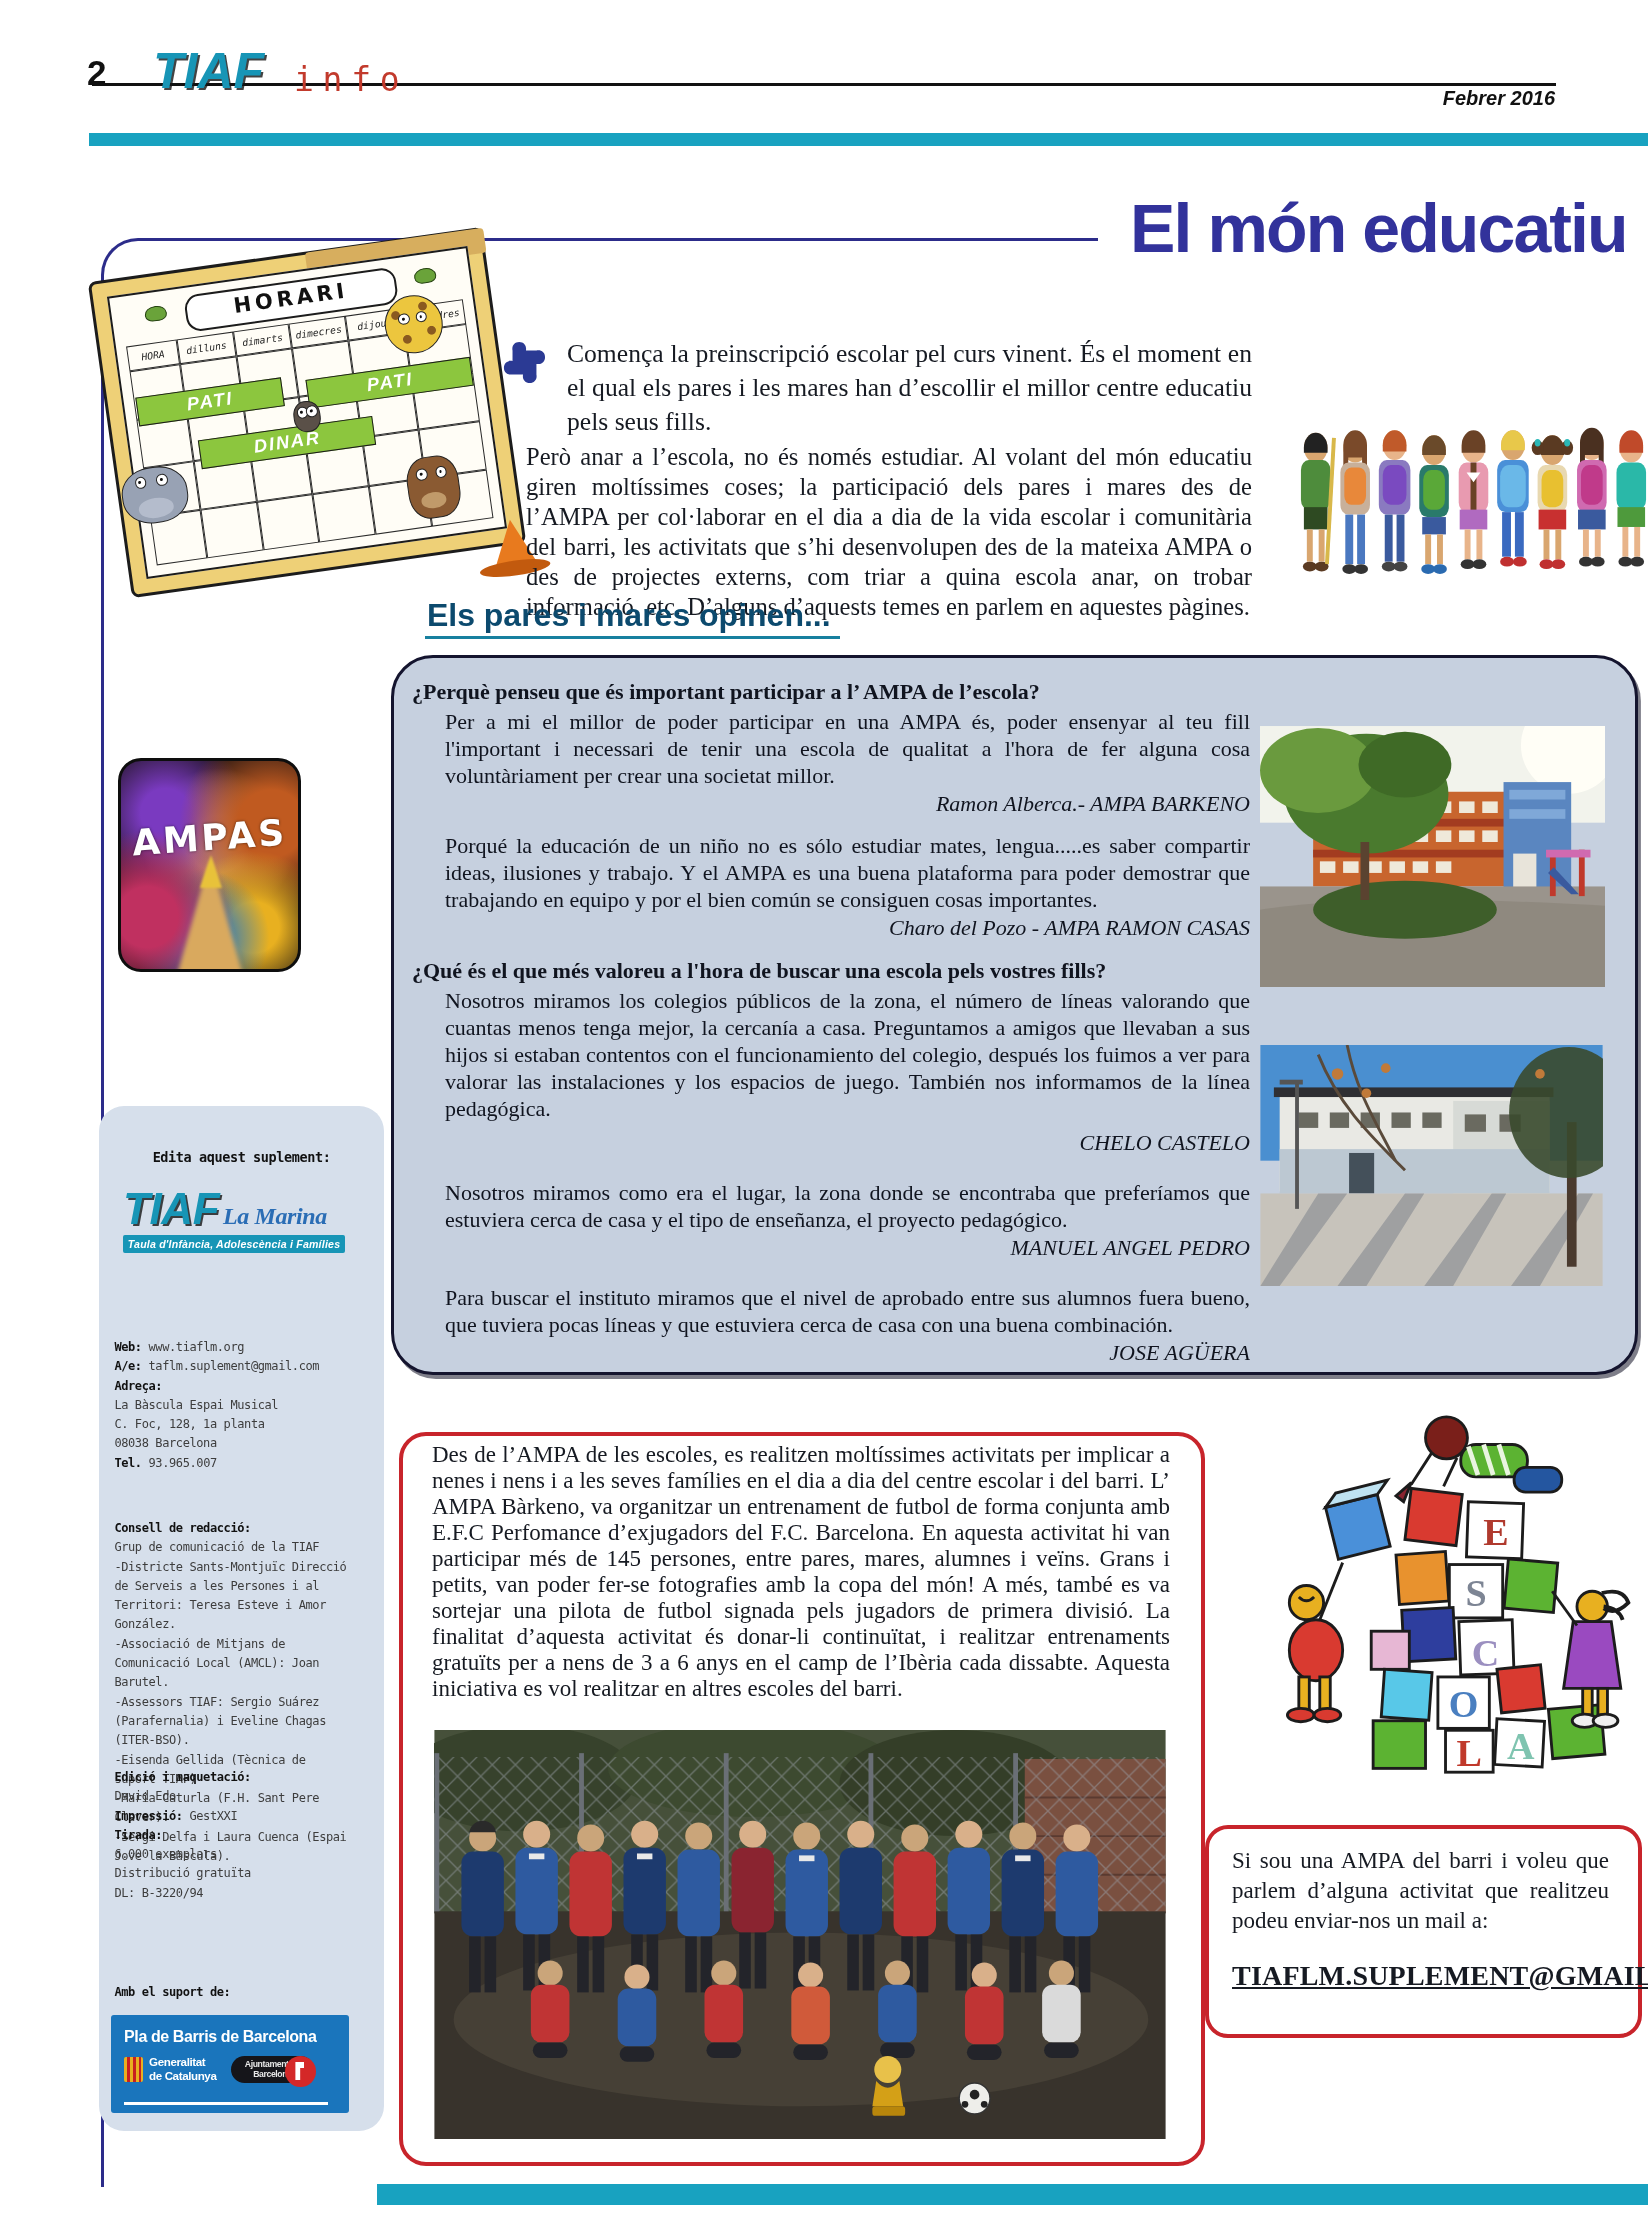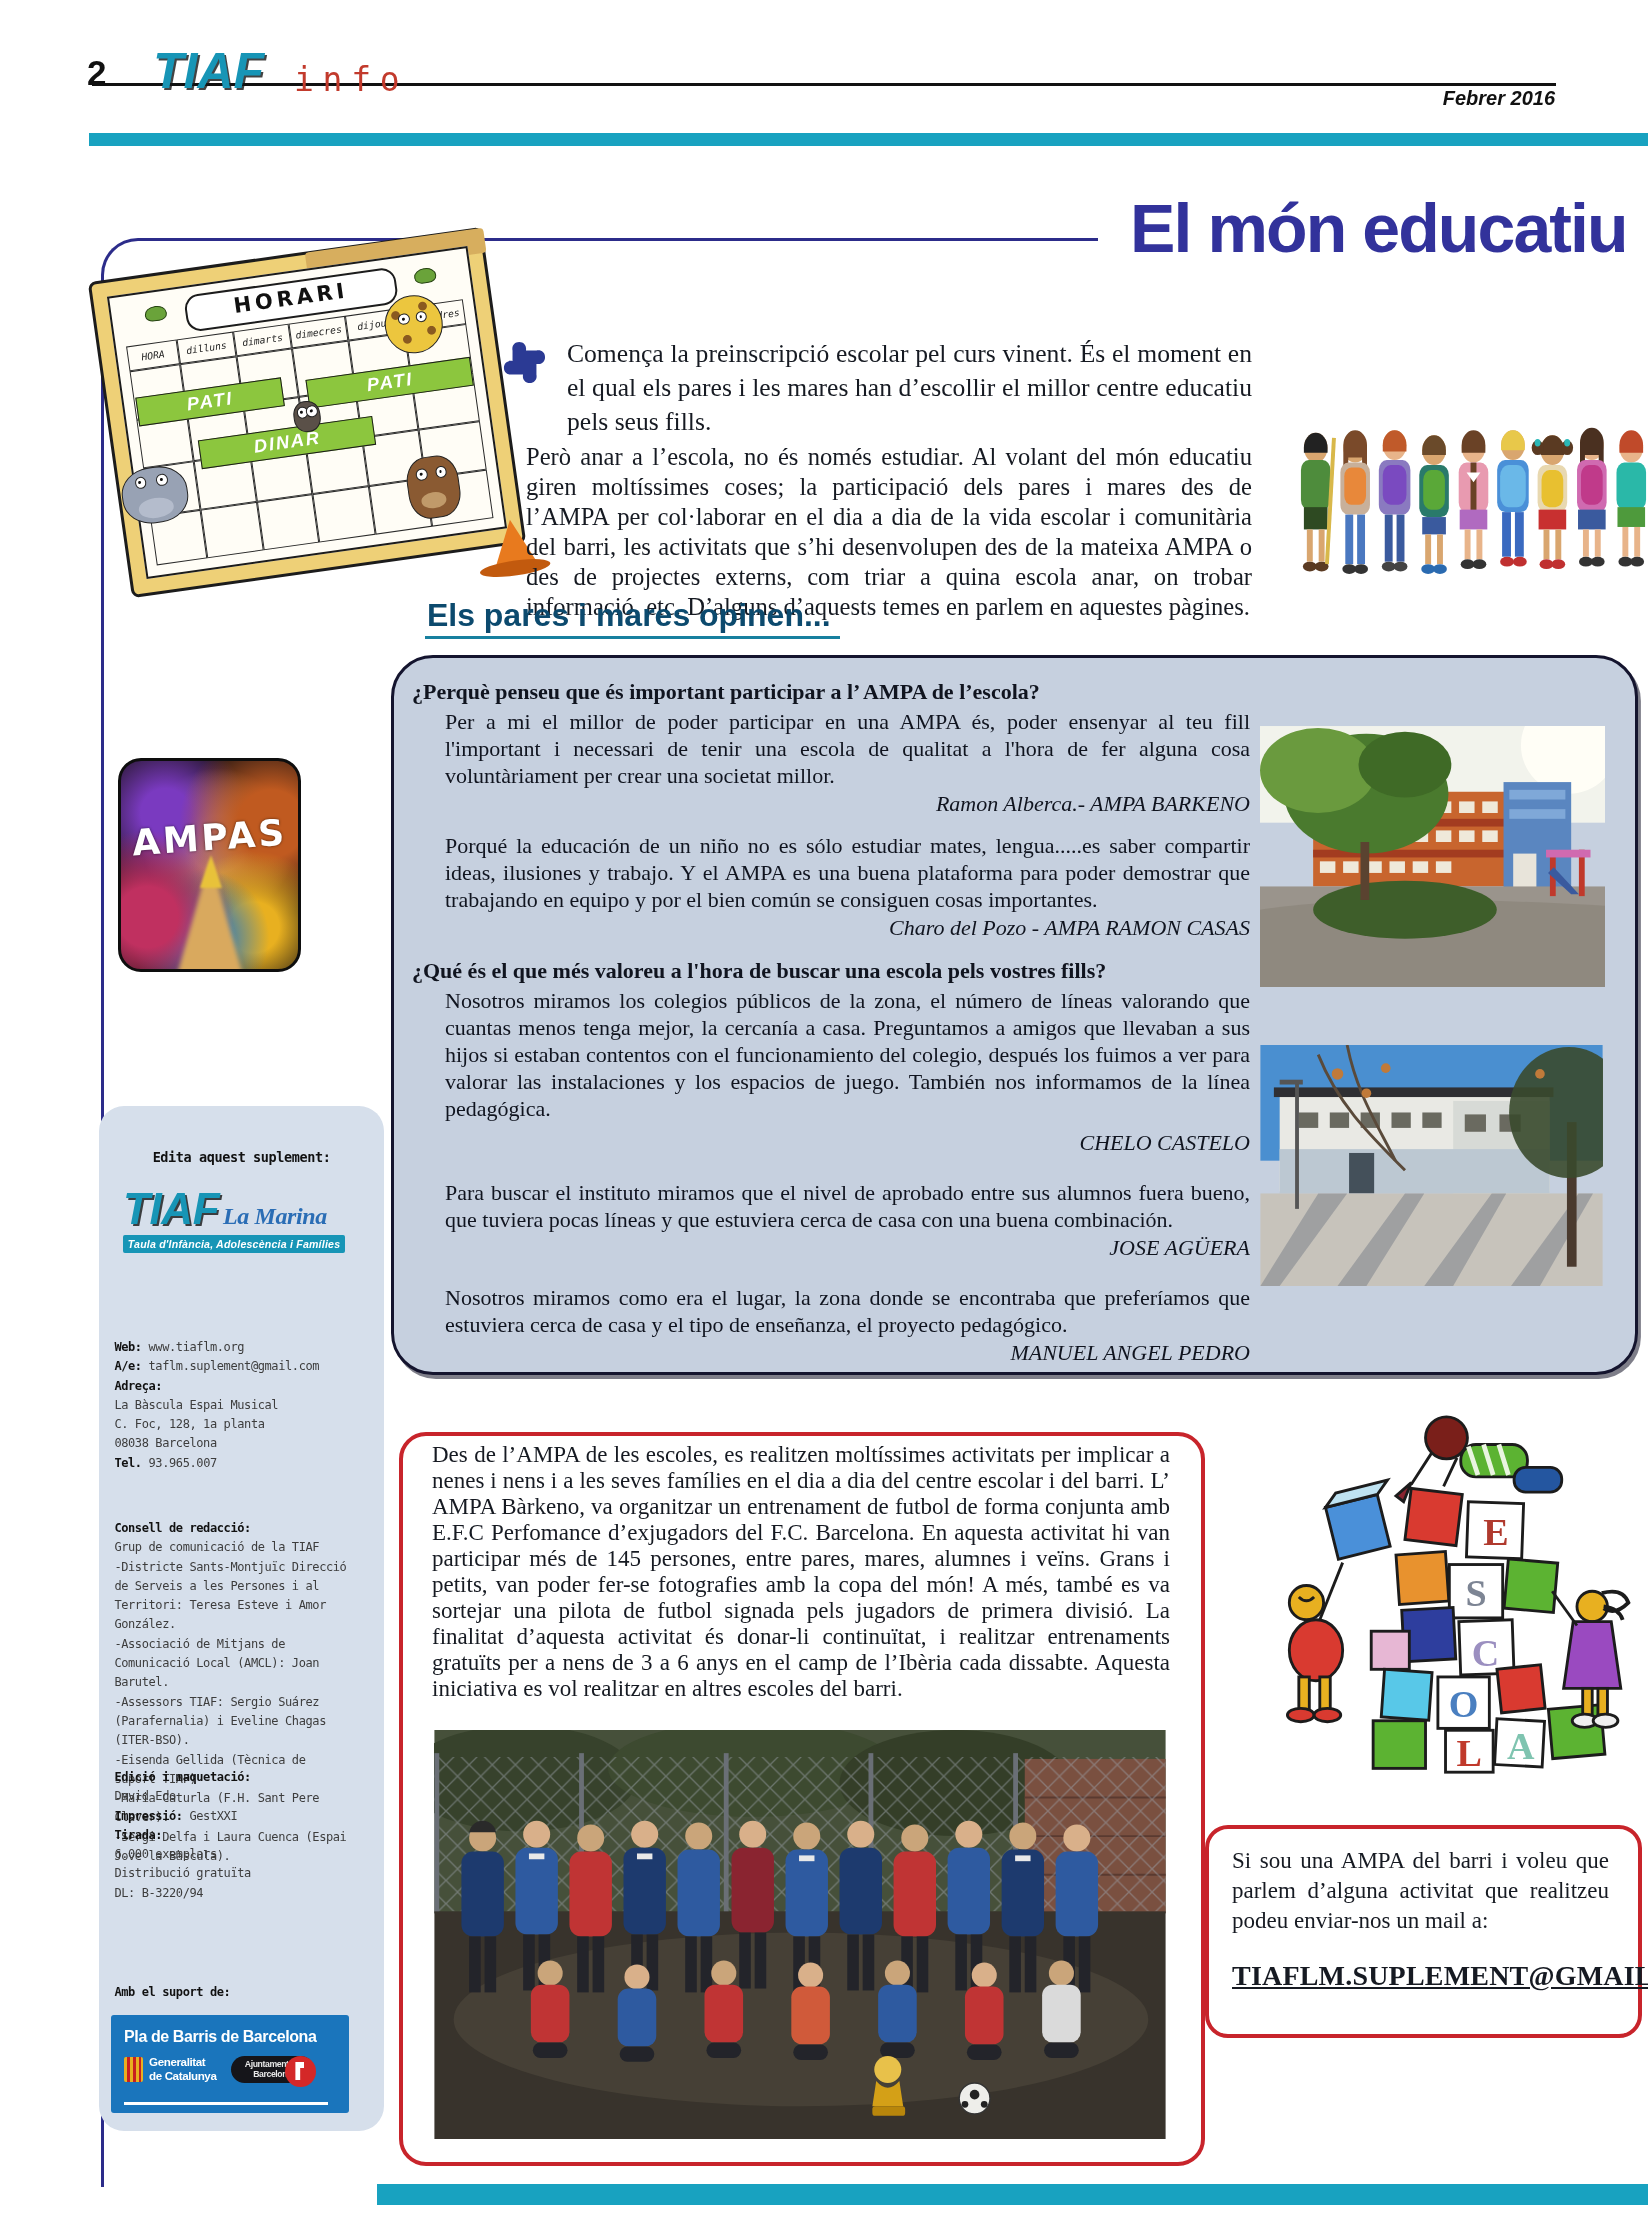--- a/index.html
+++ b/index.html
@@ -340,26 +340,26 @@
     <div class="qa-a">
       <span>Porqué la educación de un niño no es sólo estudiar mates, lengua.....es saber compartir ideas, ilusiones y trabajo. Y el AMPA es una buena plataforma para poder demostrar que trabajando en equipo y por el bien común se consiguen cosas importantes.</span>
       <div class="qa-author">Charo del Pozo - AMPA RAMON CASAS</div>
     </div>
     <div class="qa-q">¿Qué és el que més valoreu a l'hora de buscar una escola pels vostres fills?</div>
     <div class="qa-a qa-a2">
       <span>Nosotros miramos los colegios públicos de la zona, el número de líneas valorando que cuantas menos tenga mejor,  la cercanía a casa. Preguntamos a amigos que llevaban a sus hijos si estaban contentos con el funcionamiento del colegio, después los fuimos a ver para valorar las instalaciones y los espacios de juego. También nos informamos de la línea pedagógica.</span>
       <div class="qa-author" style="margin-top:7.7px">CHELO CASTELO</div>
     </div>
     <div class="qa-a qa-a2">
+      <span>Nosotros miramos como era el lugar, la zona donde se encontraba que preferíamos que estuviera cerca de casa y el tipo de enseñanza, el proyecto pedagógico.</span>
+      <div class="qa-author">MANUEL ANGEL PEDRO</div>
+    </div>
+    <div class="qa-a qa-a2">
       <span>Para buscar el instituto miramos que el nivel de aprobado entre sus alumnos fuera bueno, que tuviera pocas líneas y que estuviera cerca de casa con una buena combinación.</span>
       <div class="qa-author">JOSE AGÜERA</div>
-    </div>
-    <div class="qa-a qa-a2">
-      <span>Nosotros miramos como era el lugar, la zona donde se encontraba que preferíamos que estuviera cerca de casa y el tipo de enseñanza, el proyecto pedagógico.</span>
-      <div class="qa-author">MANUEL ANGEL PEDRO</div>
     </div>
   </div>
 
   <div class="abs photo photo1">
     <svg width="345" height="261" viewBox="0 0 357 270">
       <rect width="357" height="100" fill="#f2f3ec"></rect>
       <circle cx="320" cy="20" r="50" fill="#fffef6"></circle>
       <rect x="55" y="68" width="210" height="98" fill="#c8652e"></rect>
       <rect x="55" y="96" width="210" height="8" fill="#a33c20"></rect>
       <rect x="55" y="128" width="210" height="8" fill="#a33c20"></rect>

